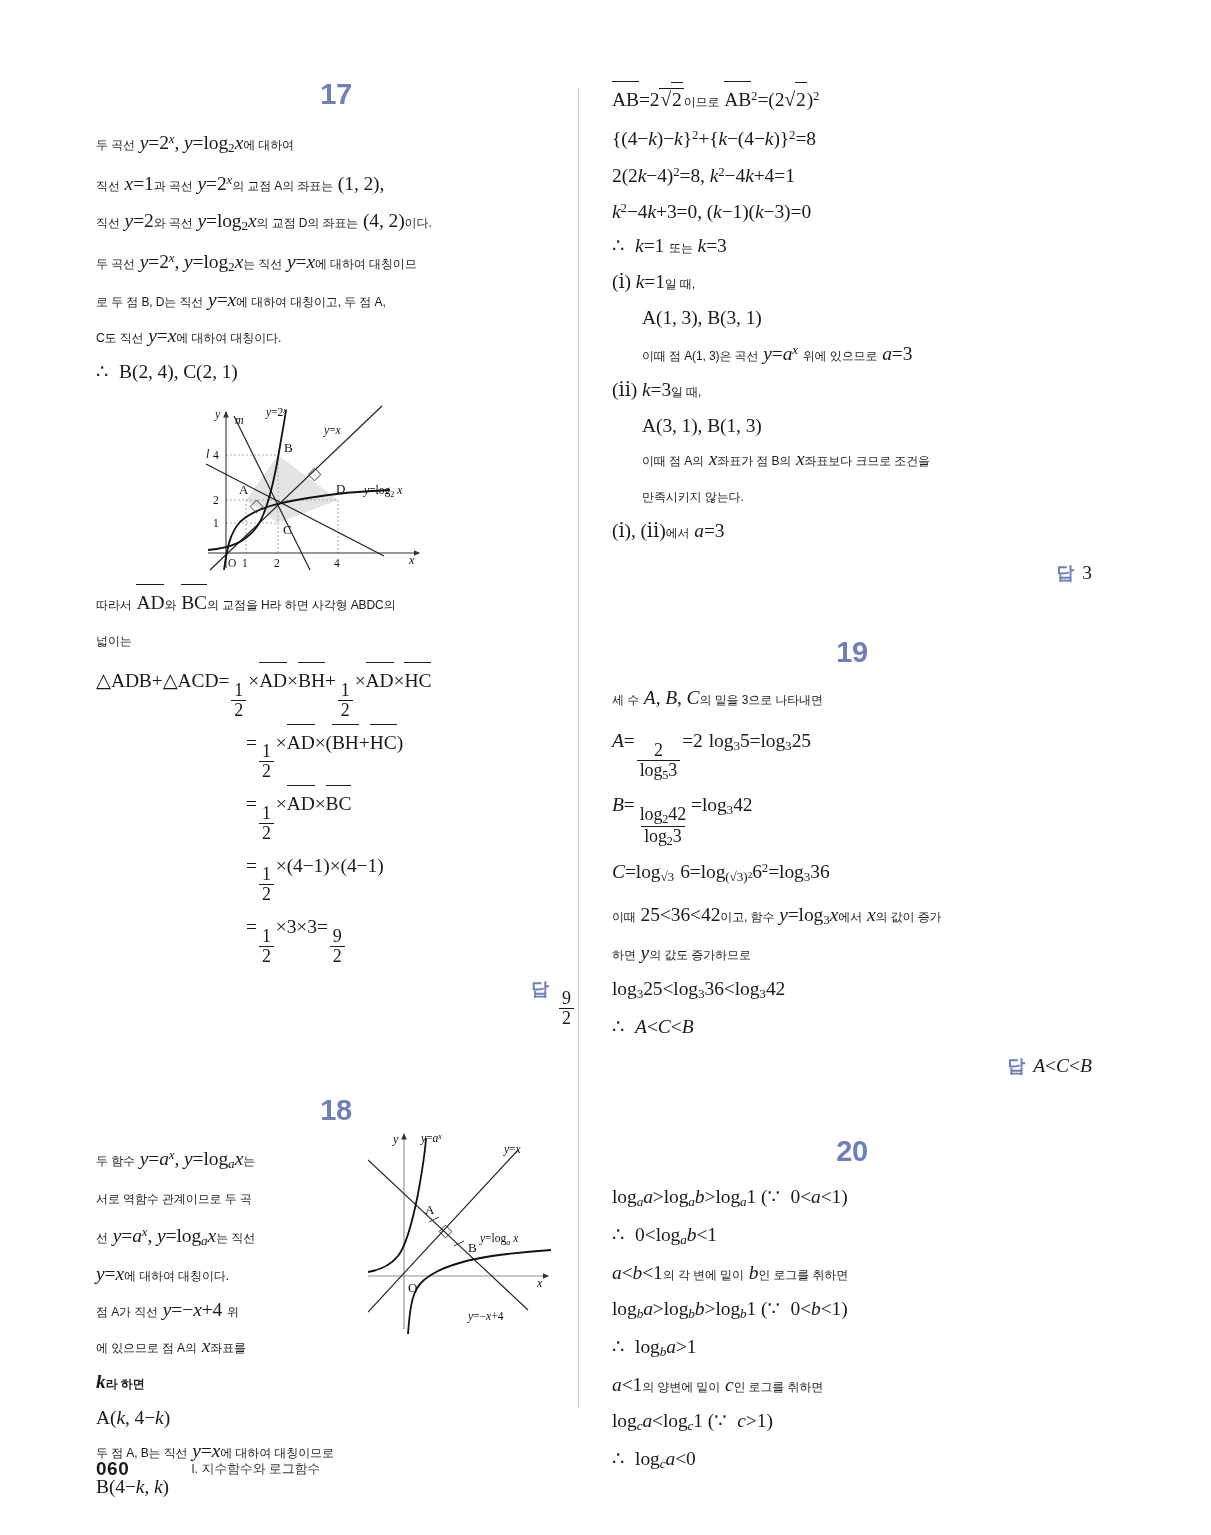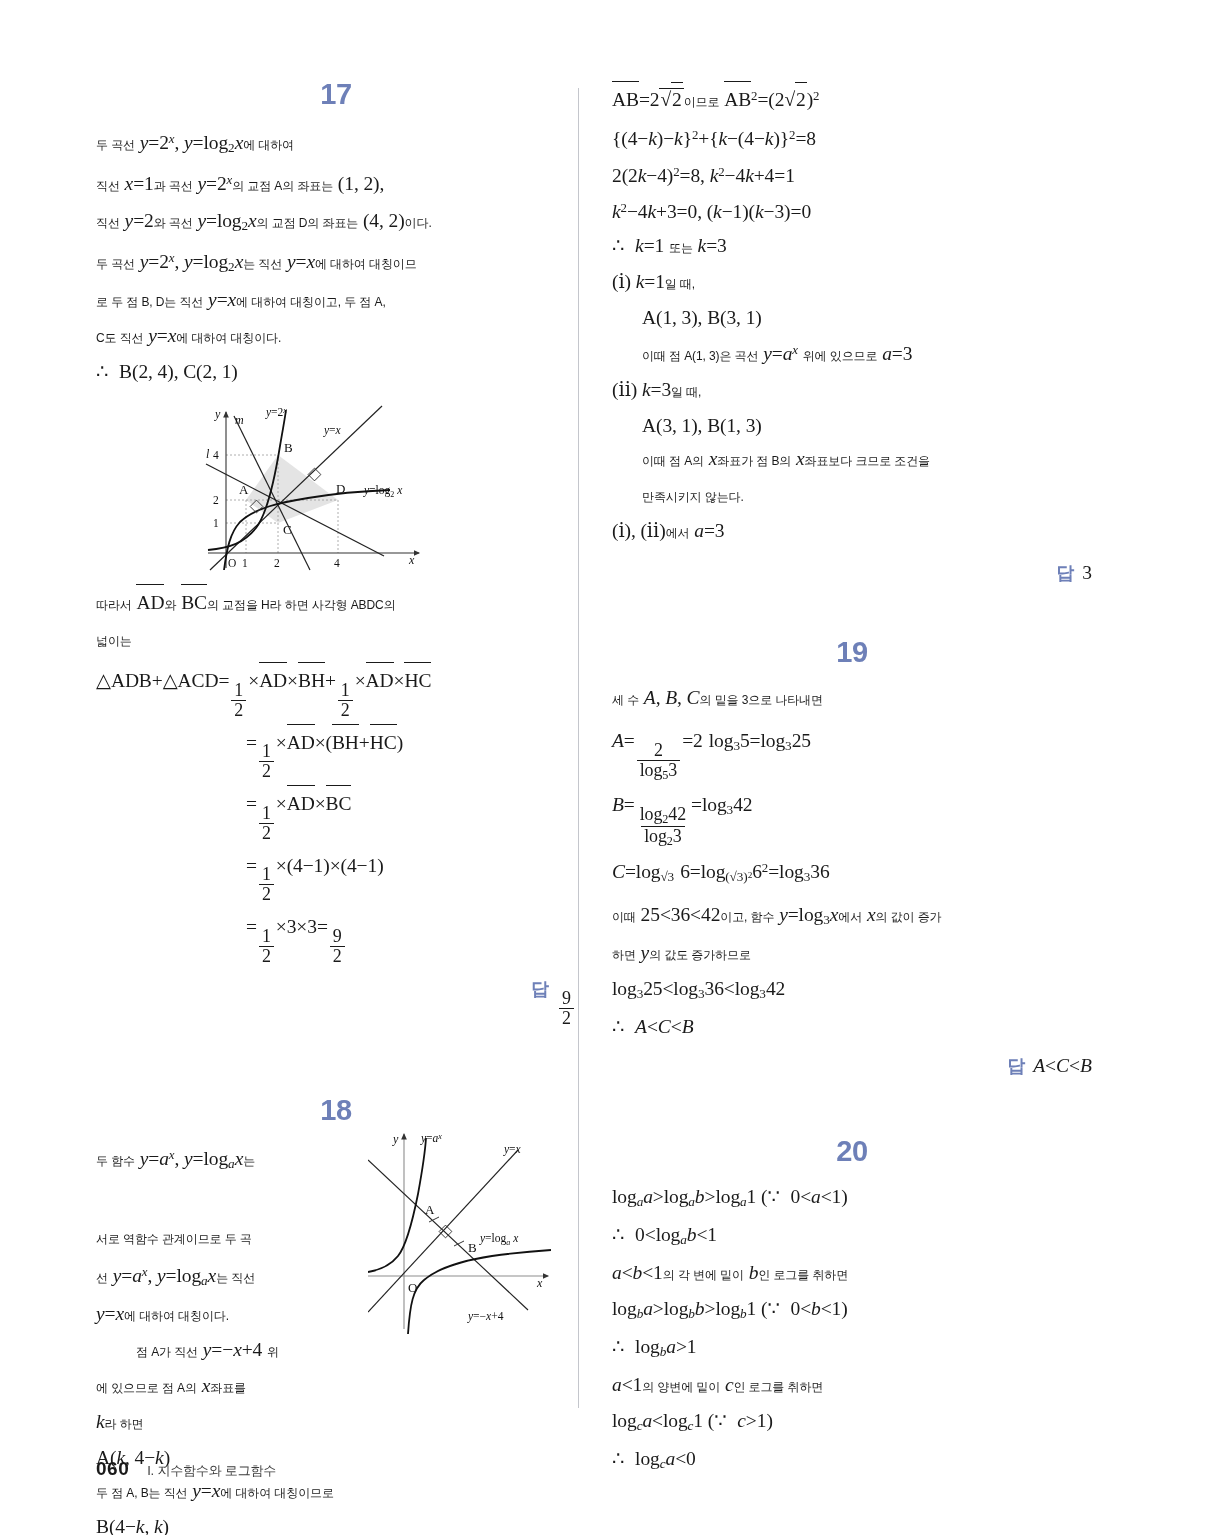--- a/index.html
+++ b/index.html
@@ -97,21 +97,22 @@
   .fig svg { display: block; }
   .fig-17 { margin: 10px 0 6px 108px; }
   .fig-18 { position: absolute; left: 272px; top: 28px; }
   
   .footer {
     position: absolute;
     left: 96px;
     bottom: 55px;
     font-family: "Liberation Sans", sans-serif;
     display: flex;
-    align-items: flex-end;
+    align-items: center;
+    gap: 44px;
   }
   .footer .pg {
     font-weight: bold;
     font-size: 19px;
     color: #1a1a1a;
     letter-spacing: 0.5px;
   }
   .footer .chap {
     font-size: 13px;
     color: #3a3a3a;
@@ -321,36 +322,36 @@
             <text x="136" y="29"><tspan font-style="italic">y</tspan>=<tspan font-style="italic">x</tspan></text>
             <text x="112" y="118"><tspan font-style="italic">y</tspan>=log<tspan font-size="8" dy="2.5" font-style="italic">a</tspan><tspan dy="-2.5" font-style="italic"> x</tspan></text>
             <text x="100" y="196"><tspan font-style="italic">y</tspan>=−<tspan font-style="italic">x</tspan>+4</text>
           </g>
         </svg>
       </div>
 
       <div class="line" style="max-width:268px;">
         <span class="ko">두 함수</span> <i class="v">y</i>=<i class="v">a</i><sup><i class="v">x</i></sup>, <i class="v">y</i>=log<sub><i class="v">a</i></sub><i class="v">x</i><span class="ko">는</span>
       </div>
-      <div class="line" style="max-width:268px;margin-top:40px;">
+      <div class="line" style="max-width:268px;">
         <span class="ko">서로 역함수 관계이므로 두 곡</span>
       </div>
       <div class="line" style="max-width:268px;">
         <span class="ko">선</span> <i class="v">y</i>=<i class="v">a</i><sup><i class="v">x</i></sup>, <i class="v">y</i>=log<sub><i class="v">a</i></sub><i class="v">x</i><span class="ko">는 직선</span>
       </div>
       <div class="line" style="max-width:268px;">
         <i class="v">y</i>=<i class="v">x</i><span class="ko">에 대하여 대칭이다.</span>
       </div>
-      <div class="line" style="max-width:268px;margin-left:40px;">
+      <div class="line" style="max-width:268px;">
         <span class="ko">점 A가 직선</span> <i class="v">y</i>=−<i class="v">x</i>+4 <span class="ko">위</span>
       </div>
       <div class="line" style="max-width:268px;">
         <span class="ko">에 있으므로 점 A의</span> <i class="v">x</i><span class="ko">좌표를</span>
       </div>
-      <div class="line" style="max-width:268px;">
+      <div class="line" style="max-width:268px;font-weight:bold;">
         <i class="v">k</i><span class="ko">라 하면</span>
       </div>
       <div class="line">
         A(<i class="v">k</i>,&nbsp;4−<i class="v">k</i>)
       </div>
       <div class="line">
         <span class="ko">두 점 A, B는 직선</span> <i class="v">y</i>=<i class="v">x</i><span class="ko">에 대하여 대칭이므로</span>
       </div>
       <div class="line">
         B(4−<i class="v">k</i>,&nbsp;<i class="v">k</i>)

